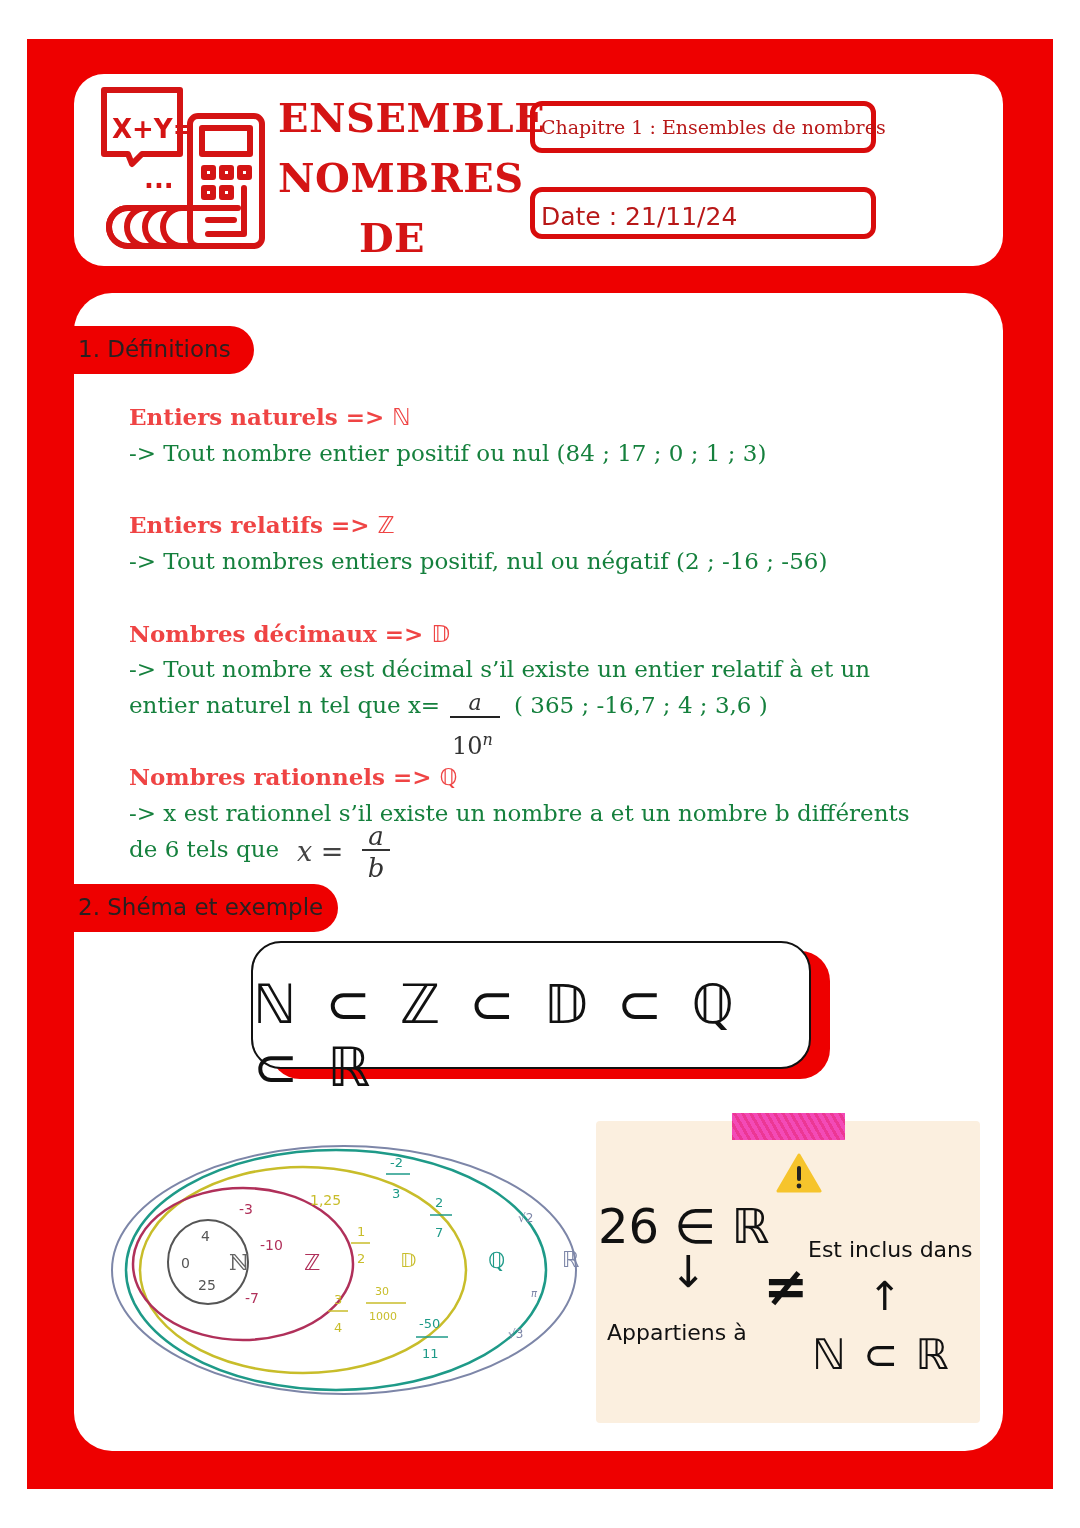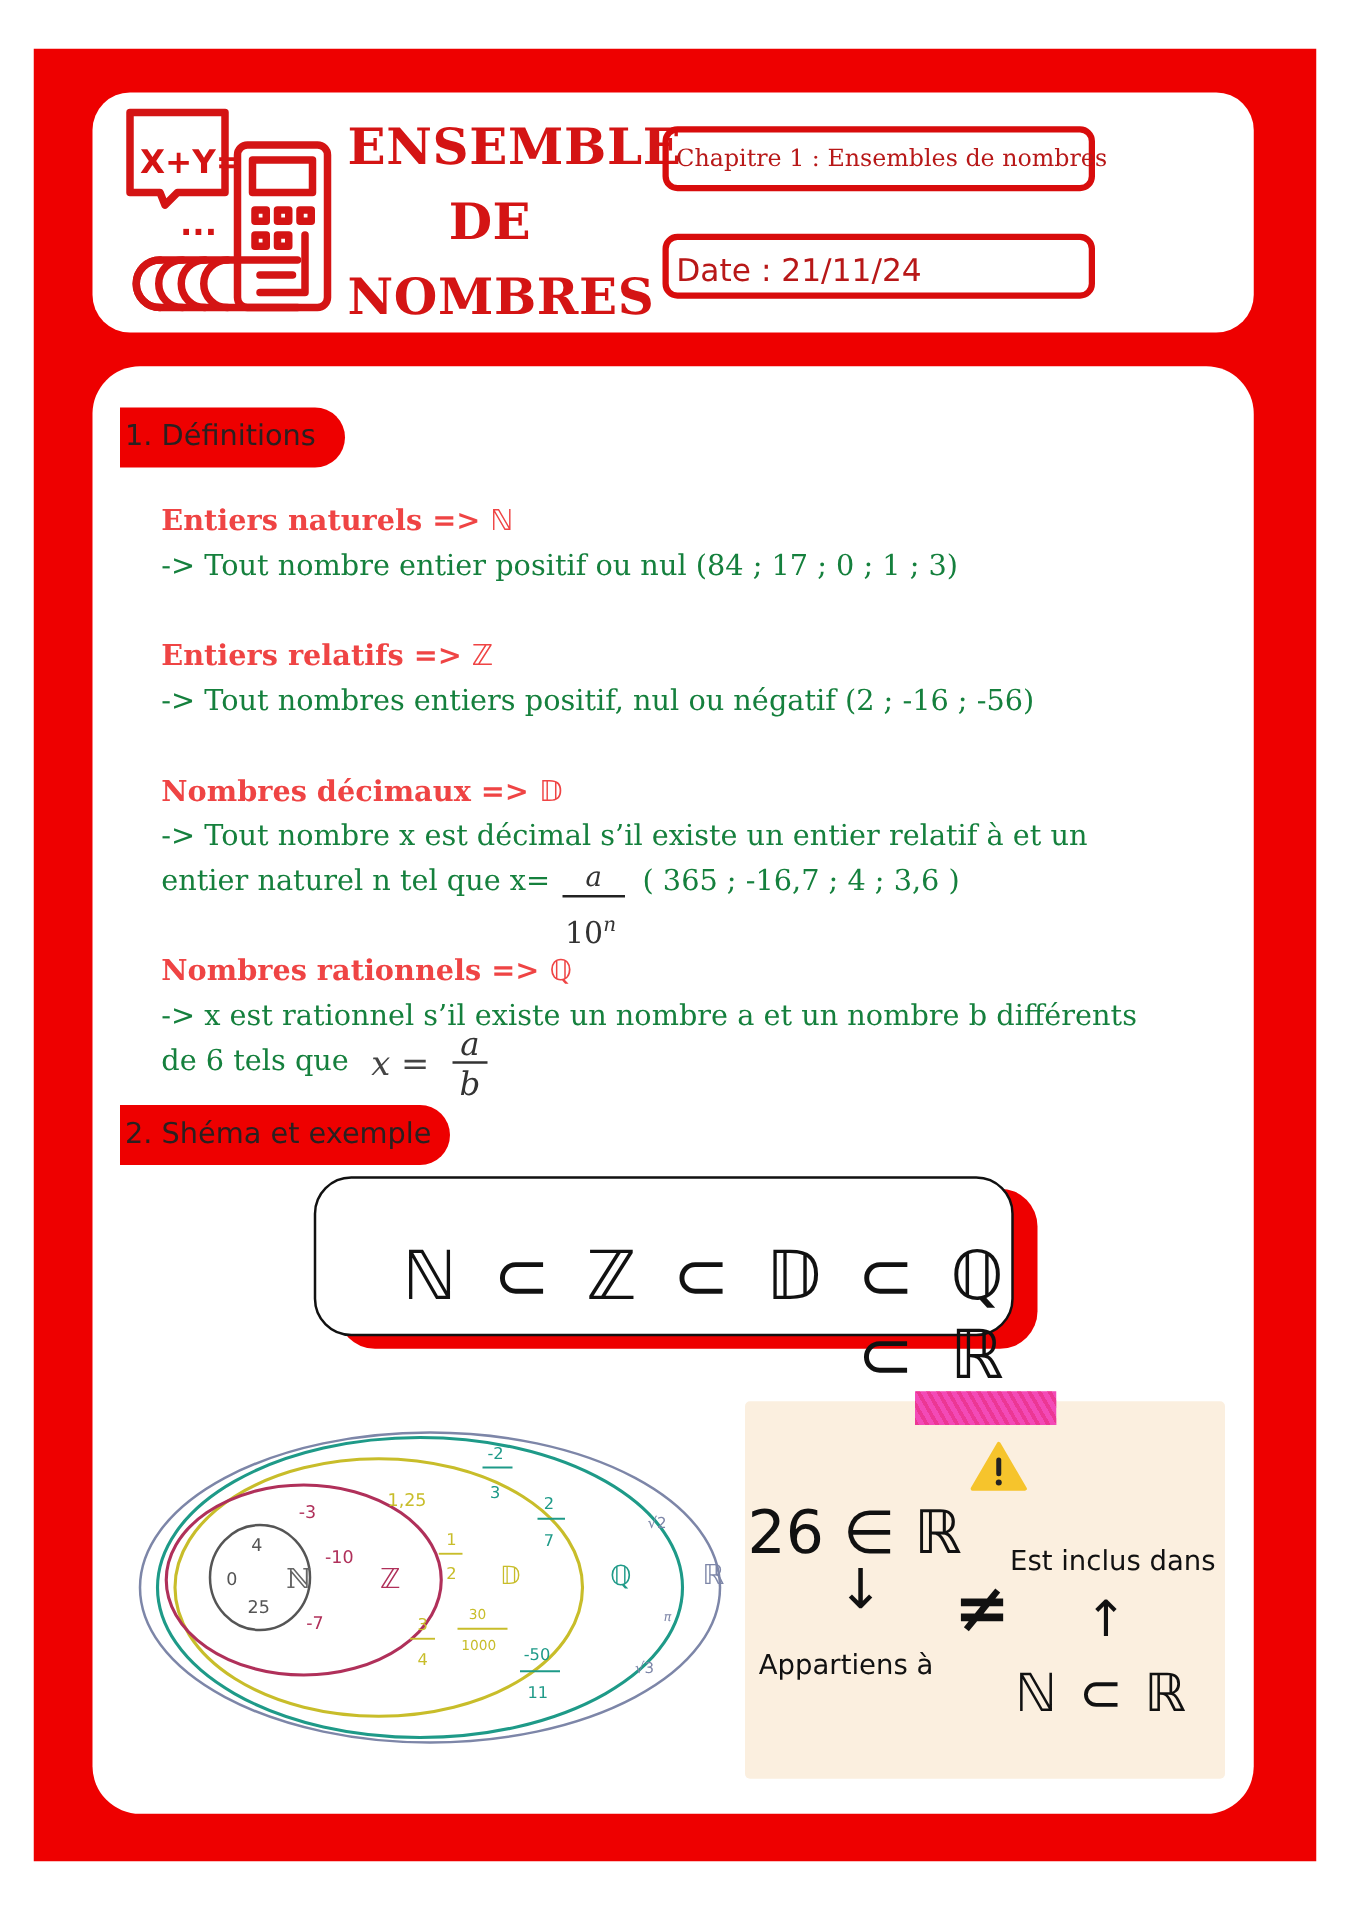--- a/index.html
+++ b/index.html
@@ -14,41 +14,41 @@
            font-family: "DejaVu Serif", serif; font-weight: bold; font-size: 40px; line-height: 60px; letter-spacing: 0.5px; }
 
   .info-box { position: absolute; left: 530px; width: 346px; height: 52px; border: 5px solid #d80c0c; border-radius: 12px;
               color: #b81818; font-family: "DejaVu Serif", serif; font-size: 19px; padding: 10px 0 0 6px; white-space: nowrap; }
   .info-chapter { top: 101px; }
   .info-date { top: 187px; font-family: "DejaVu Sans", sans-serif; font-size: 25px; }
 
   .main-card { position: absolute; left: 74px; top: 293px; width: 929px; height: 1158px; background: #fff; border-radius: 38px; }
 
   .section-pill { position: absolute; left: 74px; height: 48px; background: #ee0000; border-radius: 0 26px 26px 0;
-                  color: #2a2020; font-family: "DejaVu Sans", sans-serif; font-size: 23px; padding: 10px 0 0 4px; white-space: nowrap; margin-left: 22px; }
+                  color: #2a2020; font-family: "DejaVu Sans", sans-serif; font-size: 23px; padding: 10px 0 0 4px; white-space: nowrap; }
   .pill-1 { top: 326px; width: 180px; }
   .pill-2 { top: 884px; width: 264px; }
 
   .def { position: absolute; left: 129px; font-family: "DejaVu Serif", serif; white-space: nowrap; }
   .def-title { color: #ef4444; font-weight: bold; font-size: 23px; }
   .def-line { color: #15803d; font-size: 23px; }
   .ds { font-family: "DejaVu Sans", sans-serif; font-weight: normal; }
 
   .math-it { font-family: "DejaVu Serif", serif; font-style: italic; }
   .frac-a { position: absolute; left: 450px; top: 690px; width: 50px; text-align: center; border-bottom: 2px solid #222;
             font-size: 22px; line-height: 26px; color: #333; }
   .frac-den { position: absolute; left: 452px; top: 730px; font-size: 24px; color: #333; }
   .eq-x { position: absolute; left: 297px; top: 836px; font-size: 27px; color: #444; }
   .eq-frac { position: absolute; left: 362px; top: 823px; width: 28px; text-align: center; font-size: 26px; color: #333; line-height: 26px; }
   .eq-frac .num { border-bottom: 2px solid #333; display: block; }
   .eq-frac .den { display: block; padding-top: 4px; }
 
   .chain-shadow { position: absolute; left: 270px; top: 951px; width: 560px; height: 128px; background: #ee0000; border-radius: 30px; }
   .chain-box { position: absolute; left: 251px; top: 941px; width: 560px; height: 128px; background: #fff; border: 2px solid #111; border-radius: 30px;
-               font-family: "DejaVu Sans", sans-serif; font-size: 54px; color: #111; text-align: right; padding-top: 46px; letter-spacing: 6px; }
+               font-family: "DejaVu Sans", sans-serif; font-size: 54px; color: #111; text-align: left; padding-top: 30px; letter-spacing: 6px; }
 
   .venn { position: absolute; left: 108px; top: 1140px; width: 490px; height: 260px; }
 
   .note { position: absolute; left: 596px; top: 1121px; width: 384px; height: 302px; background: #fbefdf; border-radius: 4px; }
   .tape { position: absolute; left: 732px; top: 1113px; width: 113px; height: 27px; background: #f34ab7;
           background-image: repeating-linear-gradient(60deg, rgba(230,40,120,0.55) 0 3px, transparent 3px 7px); }
   .warn { position: absolute; left: 776px; top: 1152px; width: 46px; height: 42px; }
   .note-text { position: absolute; font-family: "DejaVu Sans", sans-serif; color: #111; white-space: nowrap; }
   .big-elt { left: 598px; top: 1198px; font-size: 48px; }
   .arrow-down { left: 670px; top: 1246px; font-size: 44px; }
@@ -85,22 +85,22 @@
     <path d="M66 124 a19 19 0 0 0 0 38"></path>
     <path d="M84 124 a19 19 0 0 0 0 38"></path>
     <path d="M110 136 H136"></path>
   </g>
   <text x="14" y="54" font-family="DejaVu Sans, sans-serif" font-weight="bold" font-size="26" fill="#d41414">X+Y=</text>
   <text x="46" y="104" font-family="DejaVu Sans, sans-serif" font-weight="bold" font-size="26" fill="#d41414">...</text>
 </svg>
 
 <div class="title">
   <div>ENSEMBLE</div>
+  <div>NOMBRES</div>
   <div>DE</div>
-  <div>NOMBRES</div>
 </div>
 
 <div class="info-box info-chapter">Chapitre 1 : Ensembles de nombres</div>
 <div class="info-box info-date">Date : 21/11/24</div>
 
 <div class="main-card"></div>
 
 <div class="section-pill pill-1">1. Définitions</div>
 
 <div class="def def-title" style="top:403px">

